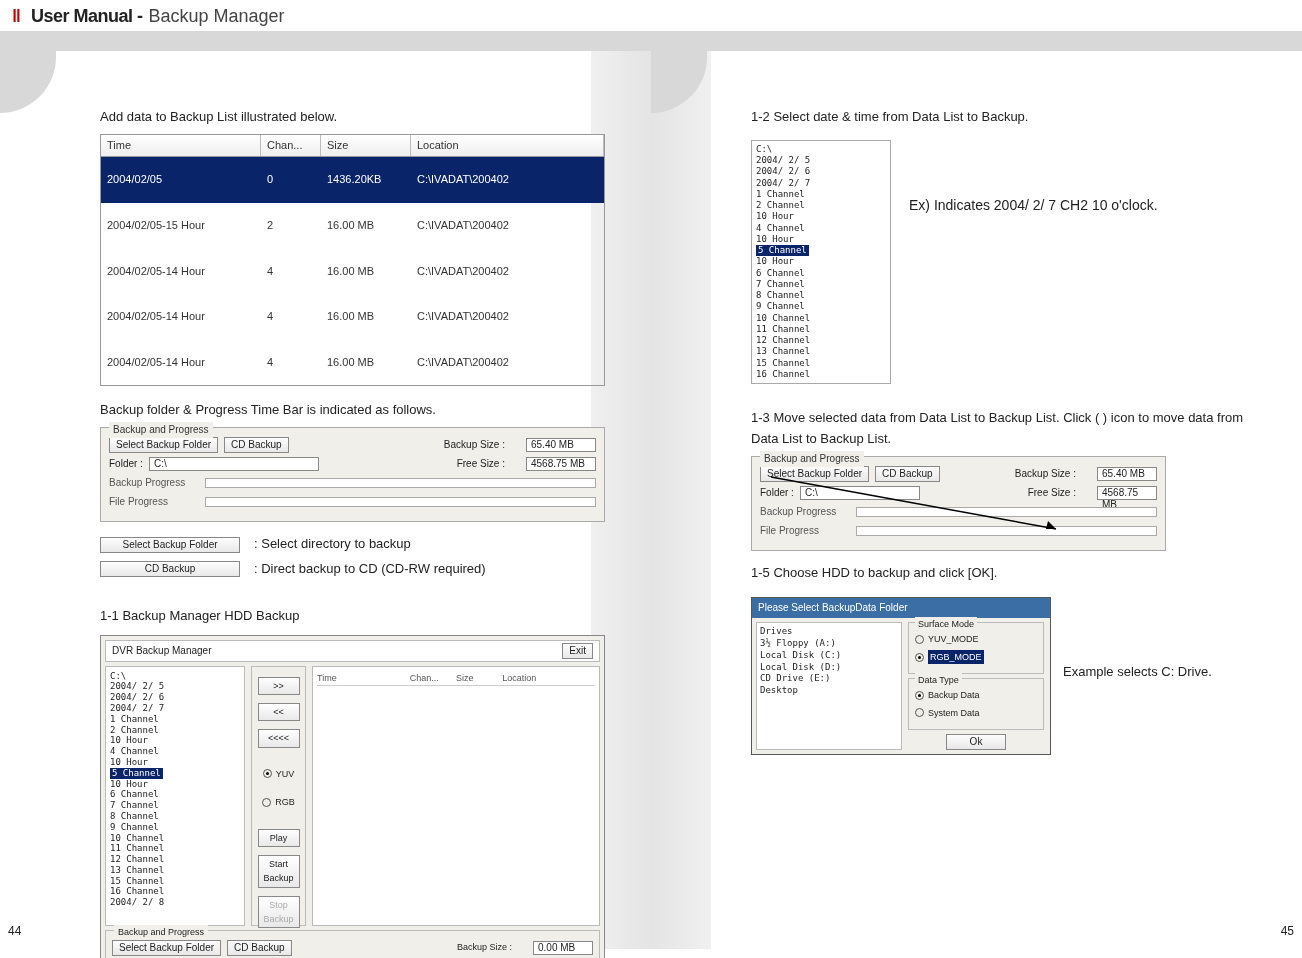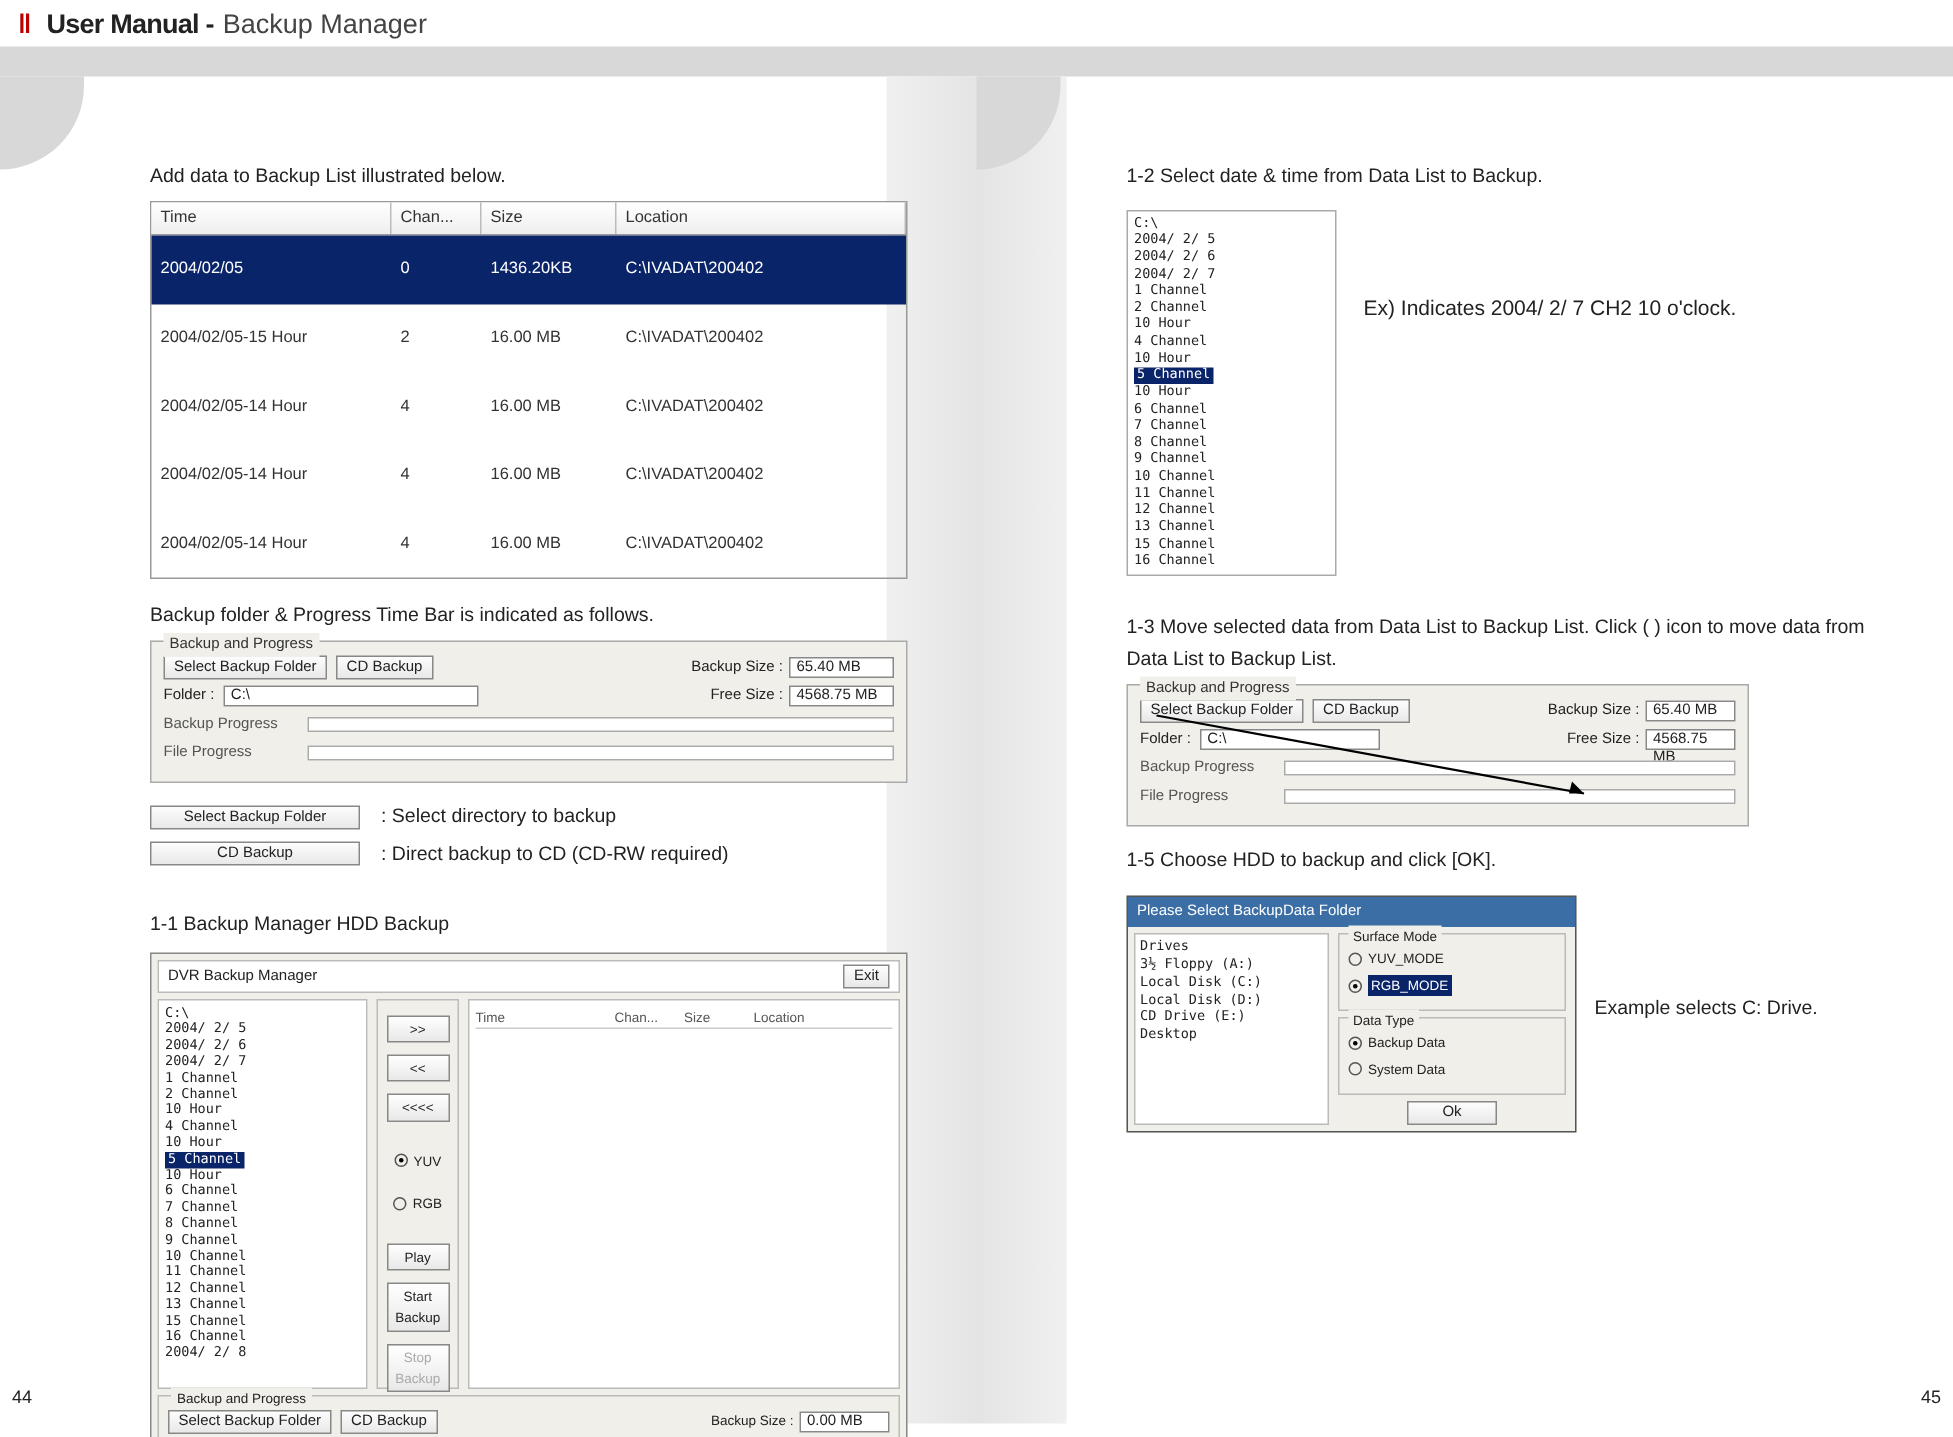--- a/index.html
+++ b/index.html
@@ -130,21 +130,21 @@
   .bp-label { width: 90px; color: #555; }
   .bp-bar {
     flex: 1;
     height: 10px;
     border: 1px solid #aaa;
     background: #fff;
   }
   .right-pair {
     margin-left: auto;
     display: flex;
-    gap: 4px;
+    gap: 21px;
     align-items: center;
   }
 
   
   .btn-desc {
     display: flex;
     gap: 14px;
     align-items: center;
     margin: 4px 0;
   }
@@ -218,21 +218,21 @@
   
   .fs-dialog {
     width: 300px;
     border: 1px solid #555;
     background: #f0efe9;
     font-size: 9px;
     margin-top: 8px;
   }
   .fs-title { background: linear-gradient(#3a6ea5,#3a6ea5); color:#fff; padding:2px 6px; font-size:10px; }
   .fs-body { display:flex; }
-  .fs-tree { width: 130px; border:1px solid #bbb; background:#fff; margin:4px; padding:3px; line-height:1.3; font-family:monospace; }
+  .fs-tree { width: 146px; border:1px solid #bbb; background:#fff; margin:4px; padding:3px; line-height:1.3; font-family:monospace; }
   .fs-right { flex:1; padding:4px 6px 4px 2px; }
   .fs-group { border:1px solid #bbb; padding:6px; margin-bottom:4px; position:relative; }
   .fs-group .gl { position:absolute; top:-6px; left:6px; background:#f0efe9; padding:0 3px; }
   .radio { display:flex; align-items:center; gap:4px; margin:3px 0; }
   .radio .dot { width:9px; height:9px; border:1px solid #555; border-radius:50%; display:inline-block; position:relative; }
   .radio .dot.on::after { content:""; position:absolute; inset:2px; background:#000; border-radius:50%; }
   .sel-text { background:#0a246a; color:#fff; padding:0 2px; display:inline-block; }
   .fs-ok { text-align:center; margin-top:4px; }
   .fs-wrap { display:flex; align-items:center; gap:12px; }
   .fs-side { font-size:13px; }

